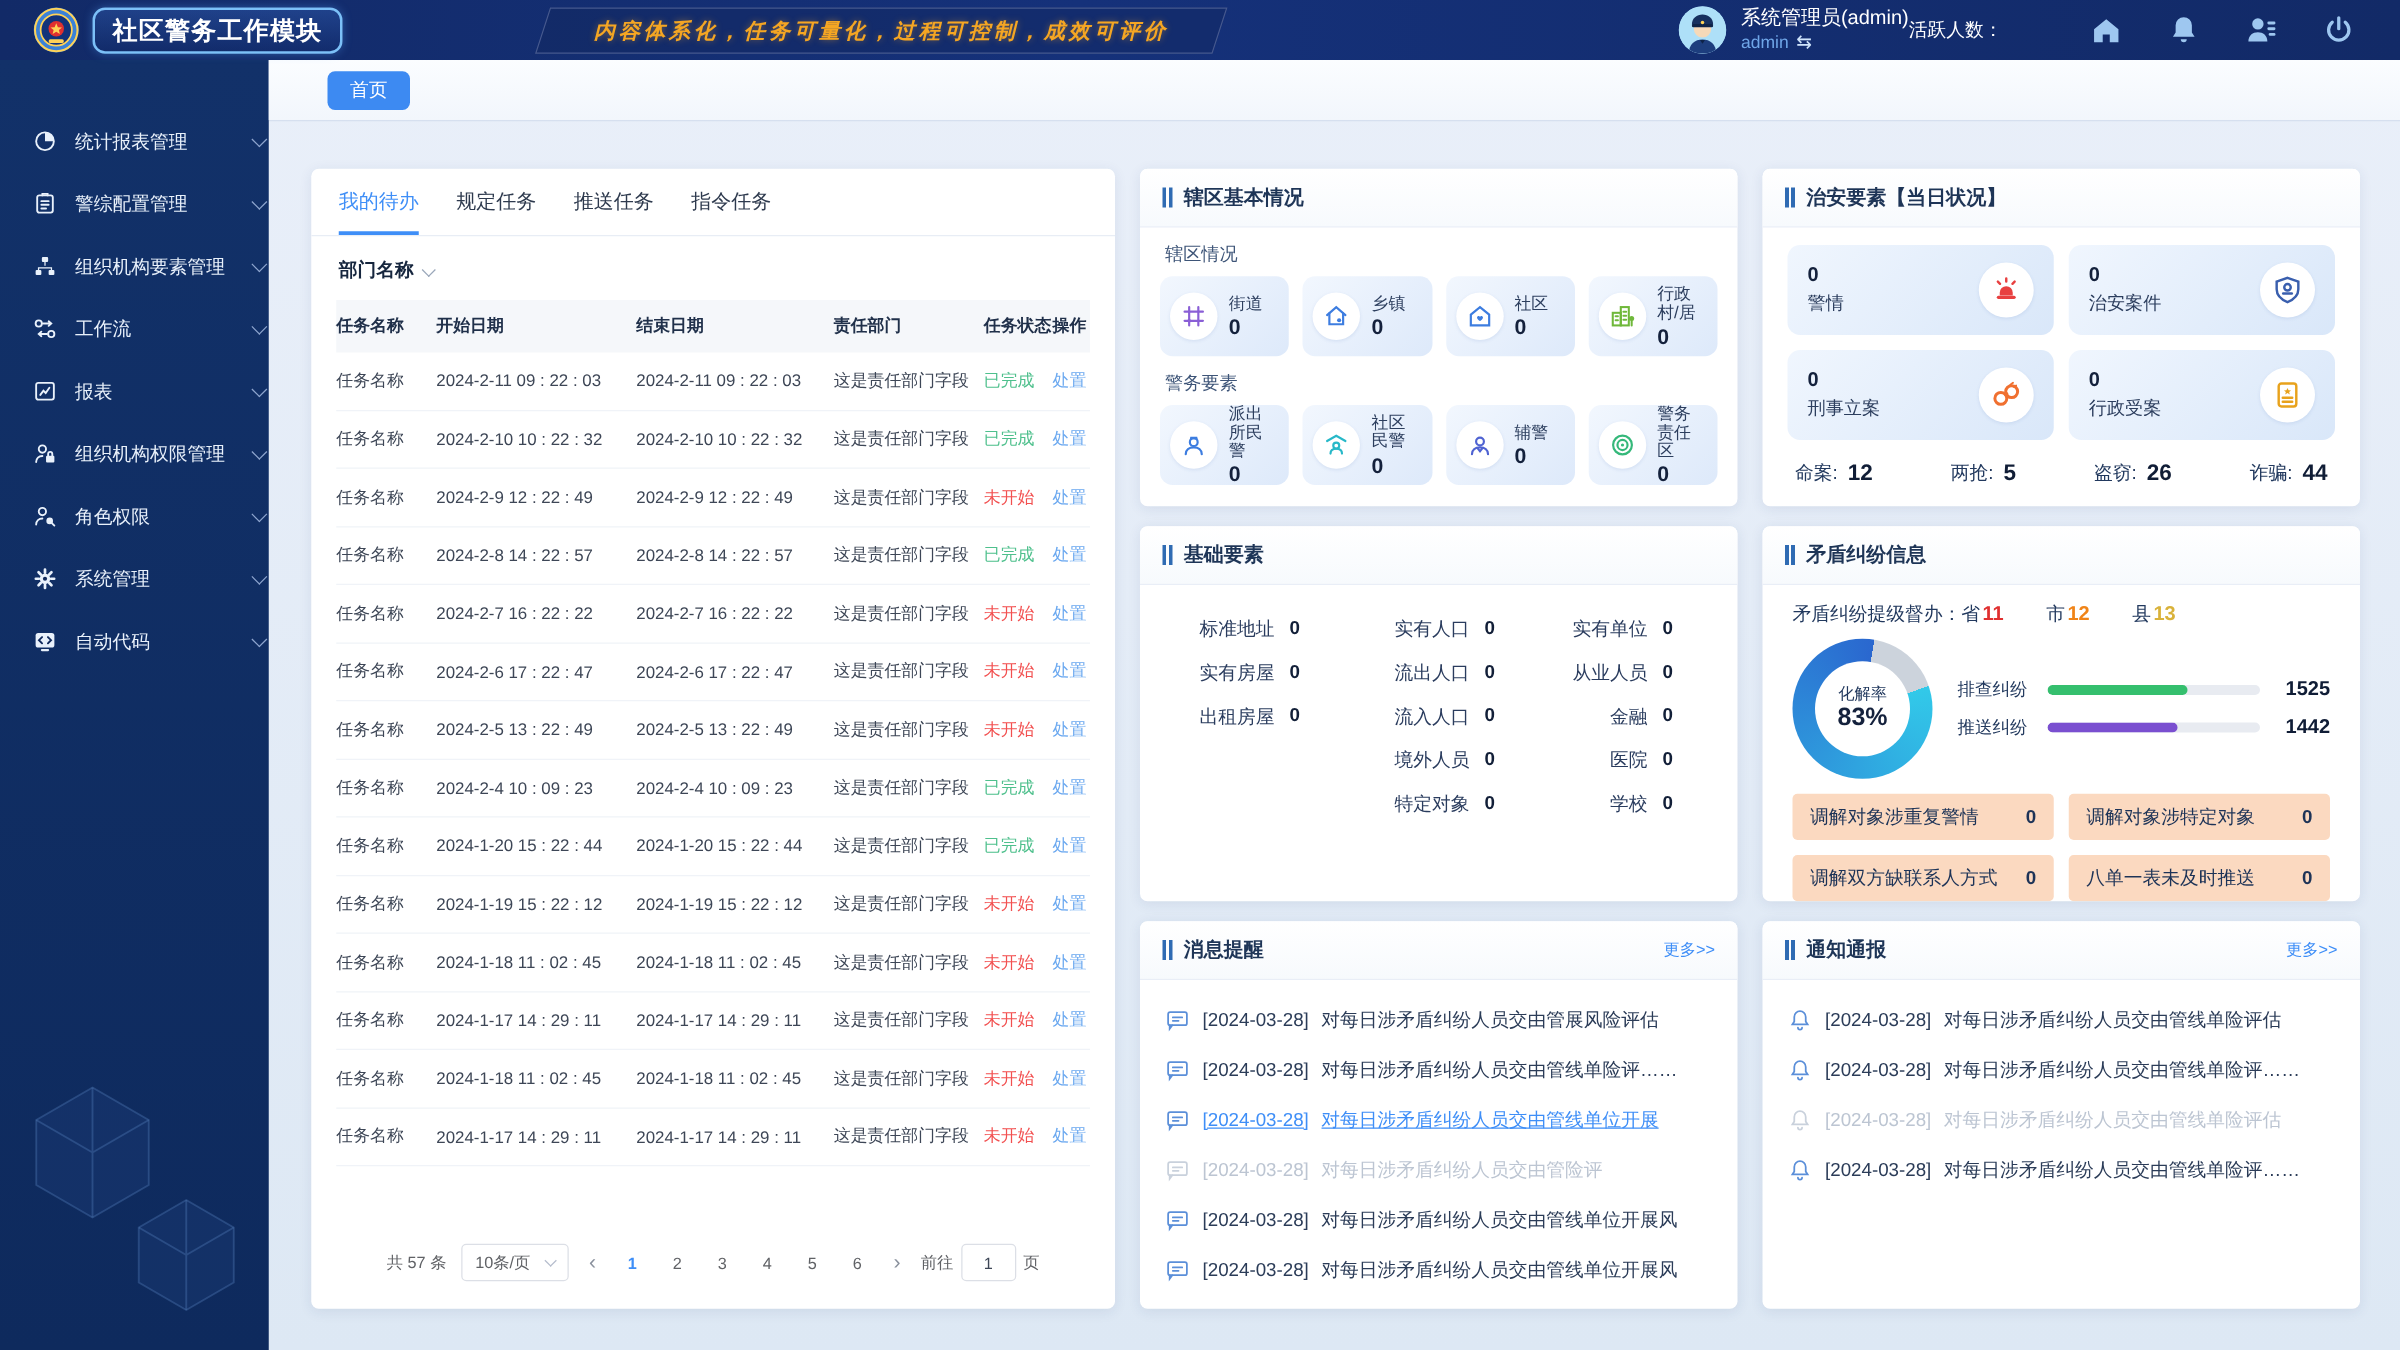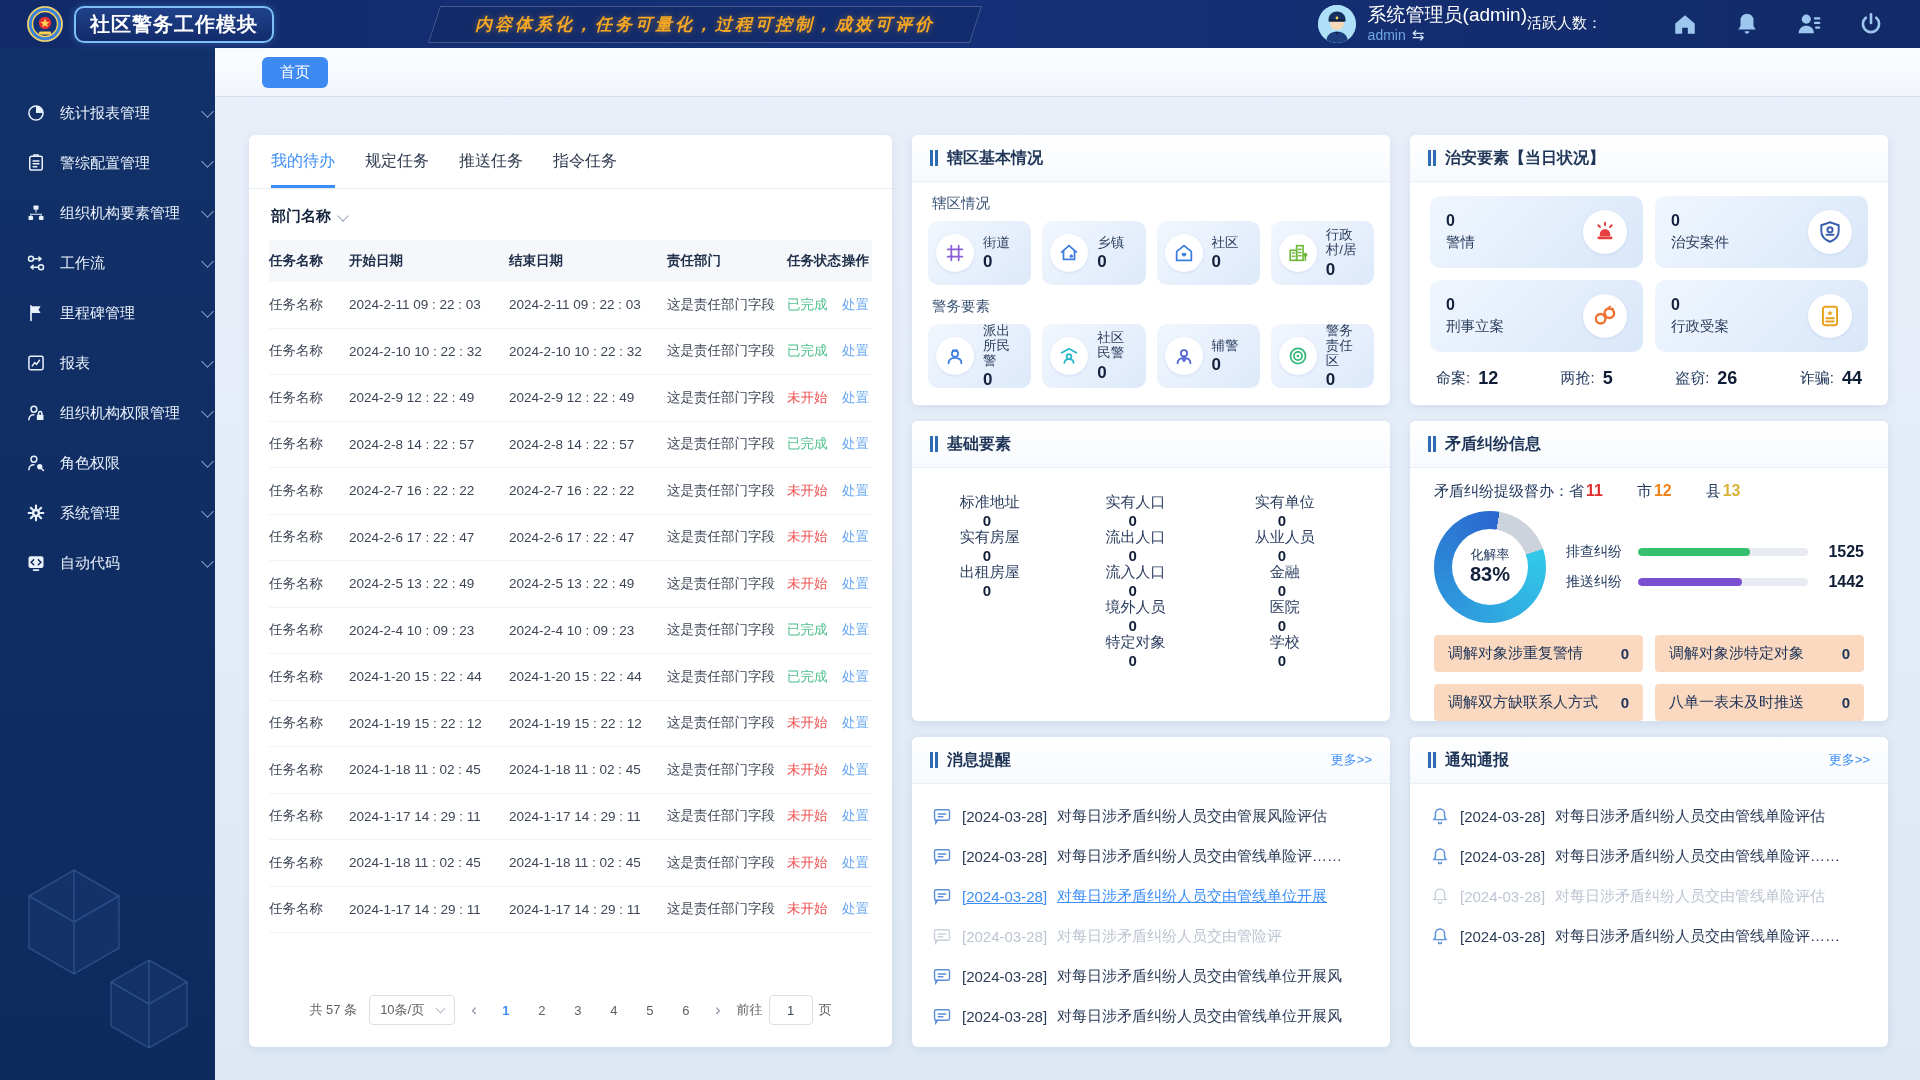--- a/index.html
+++ b/index.html
@@ -15,21 +15,21 @@
   .app-title{border:2px solid #7cc0f8;border-radius:10px;padding:3px 14px;font-size:20px;font-weight:bold;
     color:#fff;letter-spacing:1px;background:linear-gradient(180deg,rgba(70,130,230,.25),rgba(15,45,110,.2));
     box-shadow:0 0 8px rgba(90,170,255,.35);white-space:nowrap;}
   .slogan{margin-left:160px;transform:skewX(-18deg);border:1px solid #46598f;
     background:rgba(18,38,90,.35);padding:6px 40px;}
   .slogan span{display:inline-block;transform:skewX(18deg);font-style:italic;font-weight:bold;
     font-size:17px;letter-spacing:3px;color:#f5a623;text-shadow:0 0 6px rgba(245,166,35,.45);white-space:nowrap;}
   .hdr-right{margin-left:auto;display:flex;align-items:center;}
   .avatar{width:38px;height:38px;border-radius:50%;background:#aee0f8;overflow:hidden;flex:none;}
   .user-block{margin-left:12px;line-height:1.2;}
-  .user-role{color:#fff;font-size:19px;text-align:center;}
+  .user-role{color:#fff;font-size:16px;text-align:center;}
   .user-name{color:#6fa6e8;font-size:14px;display:flex;align-items:center;gap:6px;}
   .switch-glyph{color:#cfe4fb;font-size:15px;}
   .active-users{color:#fff;font-size:15px;white-space:nowrap;}
   .hdr-icons{display:flex;align-items:center;gap:36px;margin-left:70px;margin-right:10px;}
   .hdr-icons .hicon{width:26px;height:26px;cursor:pointer;}
 
   
   .sidebar{position:absolute;left:0;top:48px;bottom:0;width:232px;
     background:linear-gradient(180deg,#123169 0%,#0e2a5d 100%);overflow:hidden;}
   .menu{padding-top:40px;}
@@ -95,21 +95,21 @@
   .tile{display:flex;align-items:center;gap:9px;height:64px;border-radius:10px;padding:0 8px;
     background:linear-gradient(135deg,#f2f7fe,#dde9fa);}
   .ic-circle{width:38px;height:38px;border-radius:50%;background:#fff;display:flex;align-items:center;
     justify-content:center;flex:none;box-shadow:0 1px 3px rgba(60,100,170,.12);}
   .tile-txt{line-height:1.12;}
   .tile-label{font-size:13.5px;color:#2c3e5e;}
   .tile-val{font-size:17px;font-weight:bold;color:#14213c;margin-top:2px;}
 
   
   .be-grid{display:grid;grid-template-columns:1fr 1.15fr 1.05fr;padding:26px 34px 0 10px;}
-  .be-row{display:flex;align-items:center;height:35px;justify-content:flex-end;flex-direction:column;}
+  .be-row{display:flex;align-items:flex-start;height:35px;justify-content:flex-end;}
   .be-label{text-align:right;color:#2a3c5e;font-size:15px;}
   .be-val{font-weight:bold;color:#121f38;margin-left:12px;font-size:15px;width:26px;}
 
   
   .sec-tiles{display:grid;grid-template-columns:1fr 1fr;gap:12px;padding:14px 20px 12px;}
   .sec-tile{height:72px;border-radius:10px;display:flex;align-items:center;justify-content:space-between;
     padding:0 16px;background:linear-gradient(135deg,#f0f6fe,#d9e7f9);}
   .sec-val{font-size:16px;font-weight:bold;color:#14213c;}
   .sec-lab{font-size:14.5px;color:#2c3e5e;margin-top:3px;}
   .ic-circle.big{width:44px;height:44px;}
@@ -245,28 +245,20 @@
         <svg class="side-icon" viewBox="0 0 24 24" fill="none" stroke="#e9f1fb" stroke-width="1.8" stroke-linecap="round">
           <circle cx="6" cy="7" r="3"></circle>
             <circle cx="18" cy="17" r="3"></circle>
           <path d="M10 7h8M15.5 4.8L18 7l-2.5 2.2"></path>
             <path d="M14 17H6M8.5 14.8L6 17l2.5 2.2"></path>
         </svg>
         <span class="side-label">工作流</span>
         <span class="chev"></span>
       </div>
       <div class="side-item">
-        <svg class="side-icon" viewBox="0 0 24 24">
-          <path d="M6 21V3.5" stroke="#e9f1fb" stroke-width="2" stroke-linecap="round" fill="none"></path>
-          <path d="M6 4h11.5L15 8l2.5 4H6z" fill="#e9f1fb"></path>
-        </svg>
-        <span class="side-label">里程碑管理</span>
-        <span class="chev"></span>
-      </div>
-      <div class="side-item">
         <svg class="side-icon" viewBox="0 0 24 24" fill="none" stroke="#e9f1fb" stroke-width="1.8" stroke-linecap="round">
           <rect x="3.5" y="4" width="17" height="16" rx="2"></rect>
             <path d="M7.5 15.5l3-4 2.2 2.2 3.5-5"></path>
         </svg>
         <span class="side-label">报表</span>
         <span class="chev"></span>
       </div>
       <div class="side-item">
         <svg class="side-icon" viewBox="0 0 24 24" fill="none" stroke="#e9f1fb" stroke-width="1.8" stroke-linecap="round">
           <circle cx="9.5" cy="7.5" r="3.5"></circle>

